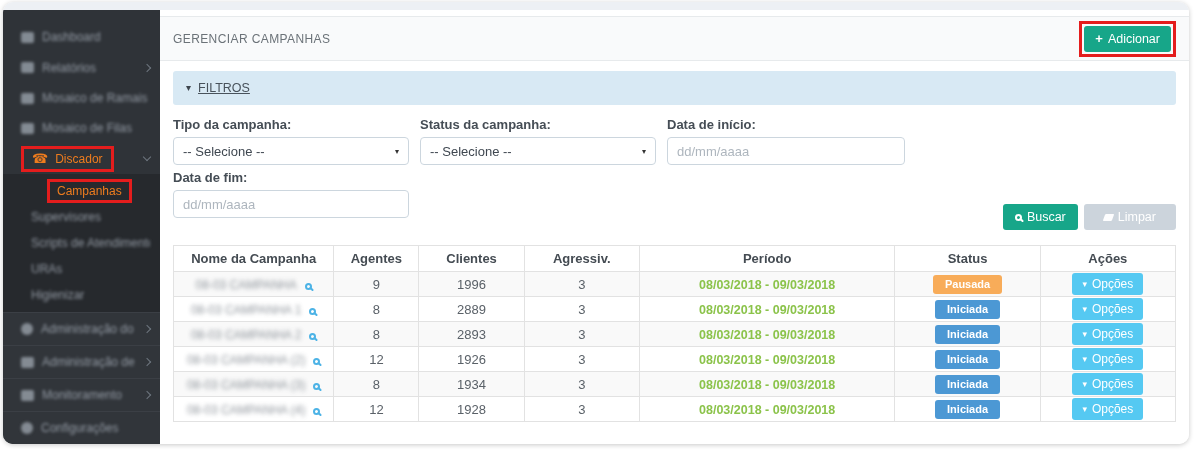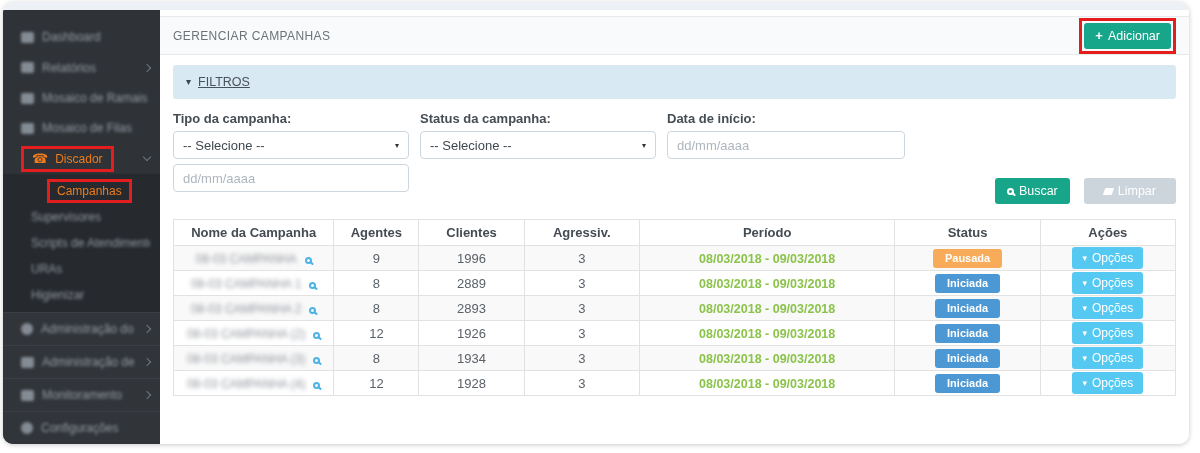--- a/index.html
+++ b/index.html
@@ -30,21 +30,21 @@
   .redbox { border: 3px solid #e41d1d; display: inline-flex; align-items: center; gap: 7px;
     padding: 3px 8px; }
   .submenu { background: #26292d; padding: 4px 0; }
   .submenu .side-item { height: 26px; padding-left: 28px; font-size: 12px; }
   .submenu .redbox { padding: 2px 7px; margin-left: 16px; }
   .side-section { border-top: 1px solid #3b3f45; background: #31353a; }
   .side-section .side-item { height: 32px; }
 
   
   .main { flex: 1; display: flex; flex-direction: column; min-width: 0; background: #fff; }
-  .panel-header { margin-top: 6px; height: 39px; background: #f9fafb;
+  .panel-header { margin-top: 6px; height: 45px; background: #f9fafb;
     border-top: 1px solid #e7eaec; border-bottom: 1px solid #e7eaec;
     display: flex; align-items: center; justify-content: space-between; padding: 0 13px;
     overflow: visible; }
   .panel-title { font-size: 12px; color: #6b7278; letter-spacing: .4px; }
   .redbox-btn { border: 3px solid #e41d1d; padding: 2px; display: inline-flex; }
   .btn { border: none; border-radius: 3px; cursor: pointer; display: inline-flex;
     align-items: center; gap: 5px; font-family: "Liberation Sans", sans-serif; }
   .btn-teal { background: #17a689; color: #fff; font-size: 12.5px; padding: 6px 11px; }
   .btn-teal .plus { font-weight: 700; font-size: 13px; line-height: 1; }
   .content { padding: 10px 13px 0 13px; flex: 1; min-height: 0; }
@@ -59,21 +59,21 @@
   .field-group { display: flex; flex-direction: column; }
   .field-label { font-size: 13px; font-weight: 700; color: #454d55; margin-bottom: 5px; }
   .tinput { height: 28px; border: 1px solid #ccd6de; border-radius: 4px; padding: 0 9px;
     font-size: 13px; color: #3f4750; font-family: "Liberation Sans", sans-serif; width: 100%; }
   .tinput::placeholder { color: #aeb6be; opacity: 1; }
   .tselect { height: 28px; border: 1px solid #ccd6de; border-radius: 4px; padding: 0 9px;
     font-size: 13px; color: #3f4750; display: flex; align-items: center;
     justify-content: space-between; cursor: pointer; background: #fff; }
   .tselect .sel-caret { font-size: 8px; color: #333; }
 
-  .filter-actions { display: flex; justify-content: flex-end; gap: 14px; margin-top: -14px; }
+  .filter-actions { display: flex; justify-content: flex-end; gap: 6px; margin-top: -14px; }
   .btn-search { background: #17a689; color: #fff; font-size: 12.5px; padding: 6px 12px; }
   .btn-clear { background: #ccd4dc; color: #fff; font-size: 12.5px; padding: 6px 20px; }
   .mag { display: inline-block; width: 7px; height: 7px; border: 2px solid currentColor;
     border-radius: 50%; position: relative; }
   .mag::after { content: ""; position: absolute; width: 5px; height: 2px;
     background: currentColor; right: -4px; bottom: -2px; transform: rotate(45deg);
     border-radius: 1px; }
   .eraser { display: inline-block; width: 9px; height: 7px; background: #fff; opacity: .95;
     transform: skewX(-20deg); border-radius: 1px; }
 
@@ -213,20 +213,21 @@
                 <div class="tselect">
                   <span>-- Selecione --</span>
                   <span class="sel-caret">▾</span>
                 </div>
               </div>
               <div class="field-group">
                 <span class="field-label">Data de início:</span>
                 <input class="tinput" type="text" placeholder="dd/mm/aaaa" style="">
               </div>
               <div class="field-group">
+                <span class="field-label">Data de fim:</span>
                 <input class="tinput" type="text" placeholder="dd/mm/aaaa" style="">
               </div>
               <div></div>
             </div>
           </div>
 
           <div class="filter-actions">
             <button class="btn btn-search">
               <span class="mag"></span>
               <span>Buscar</span>

